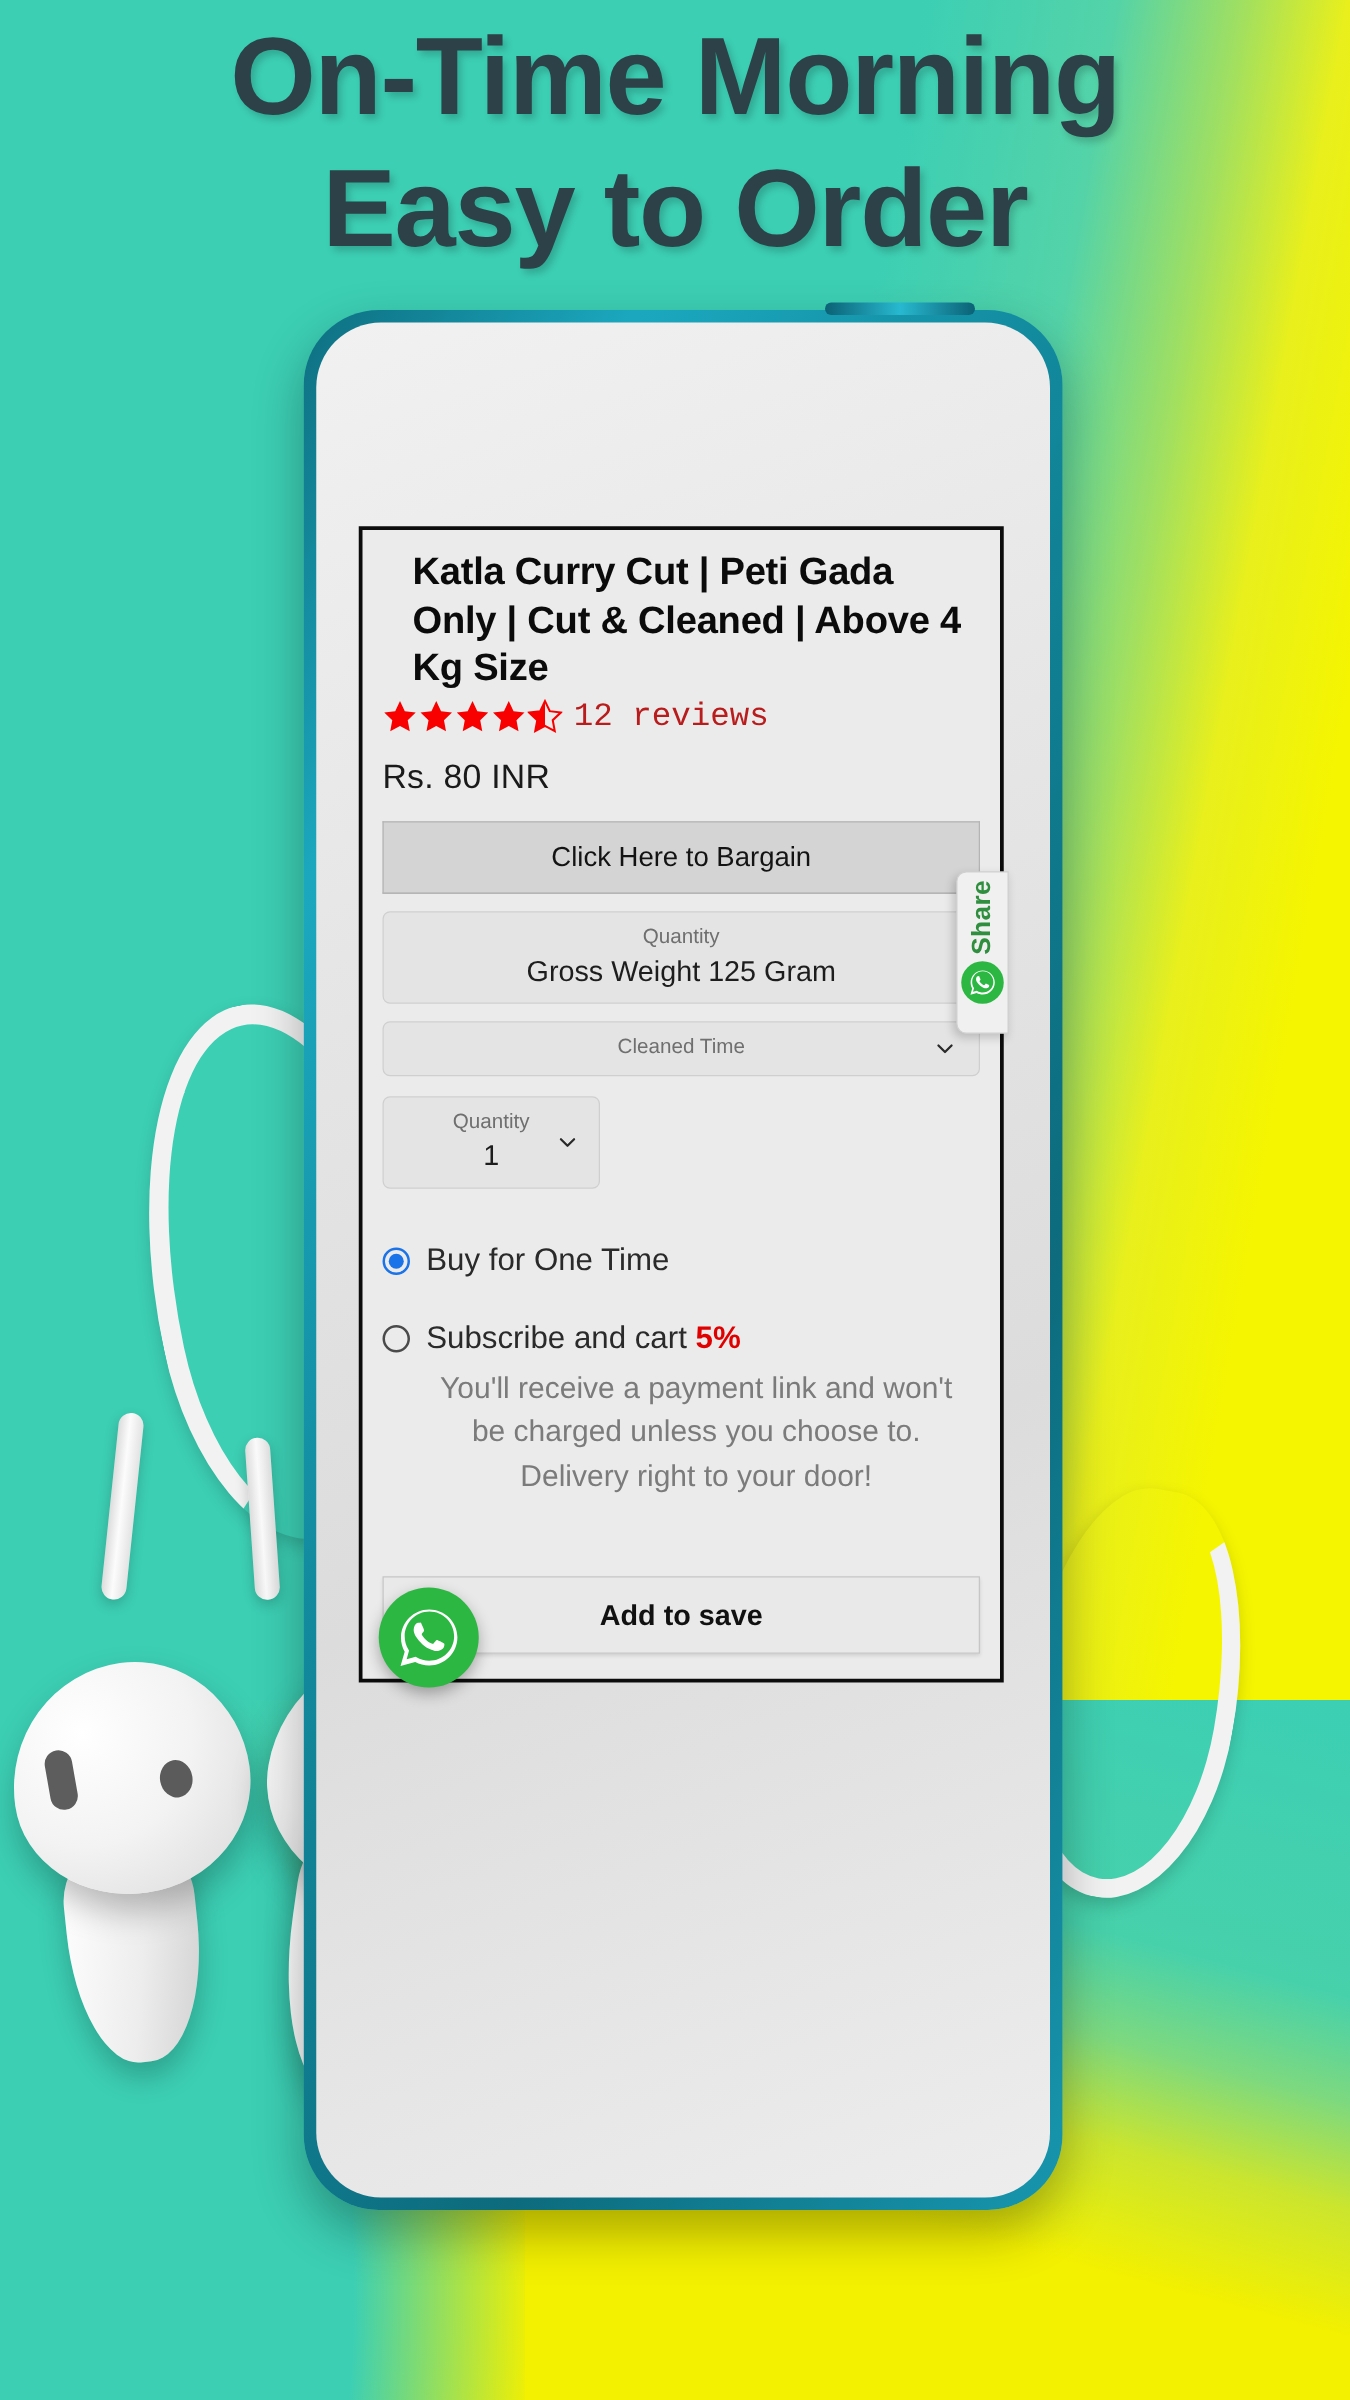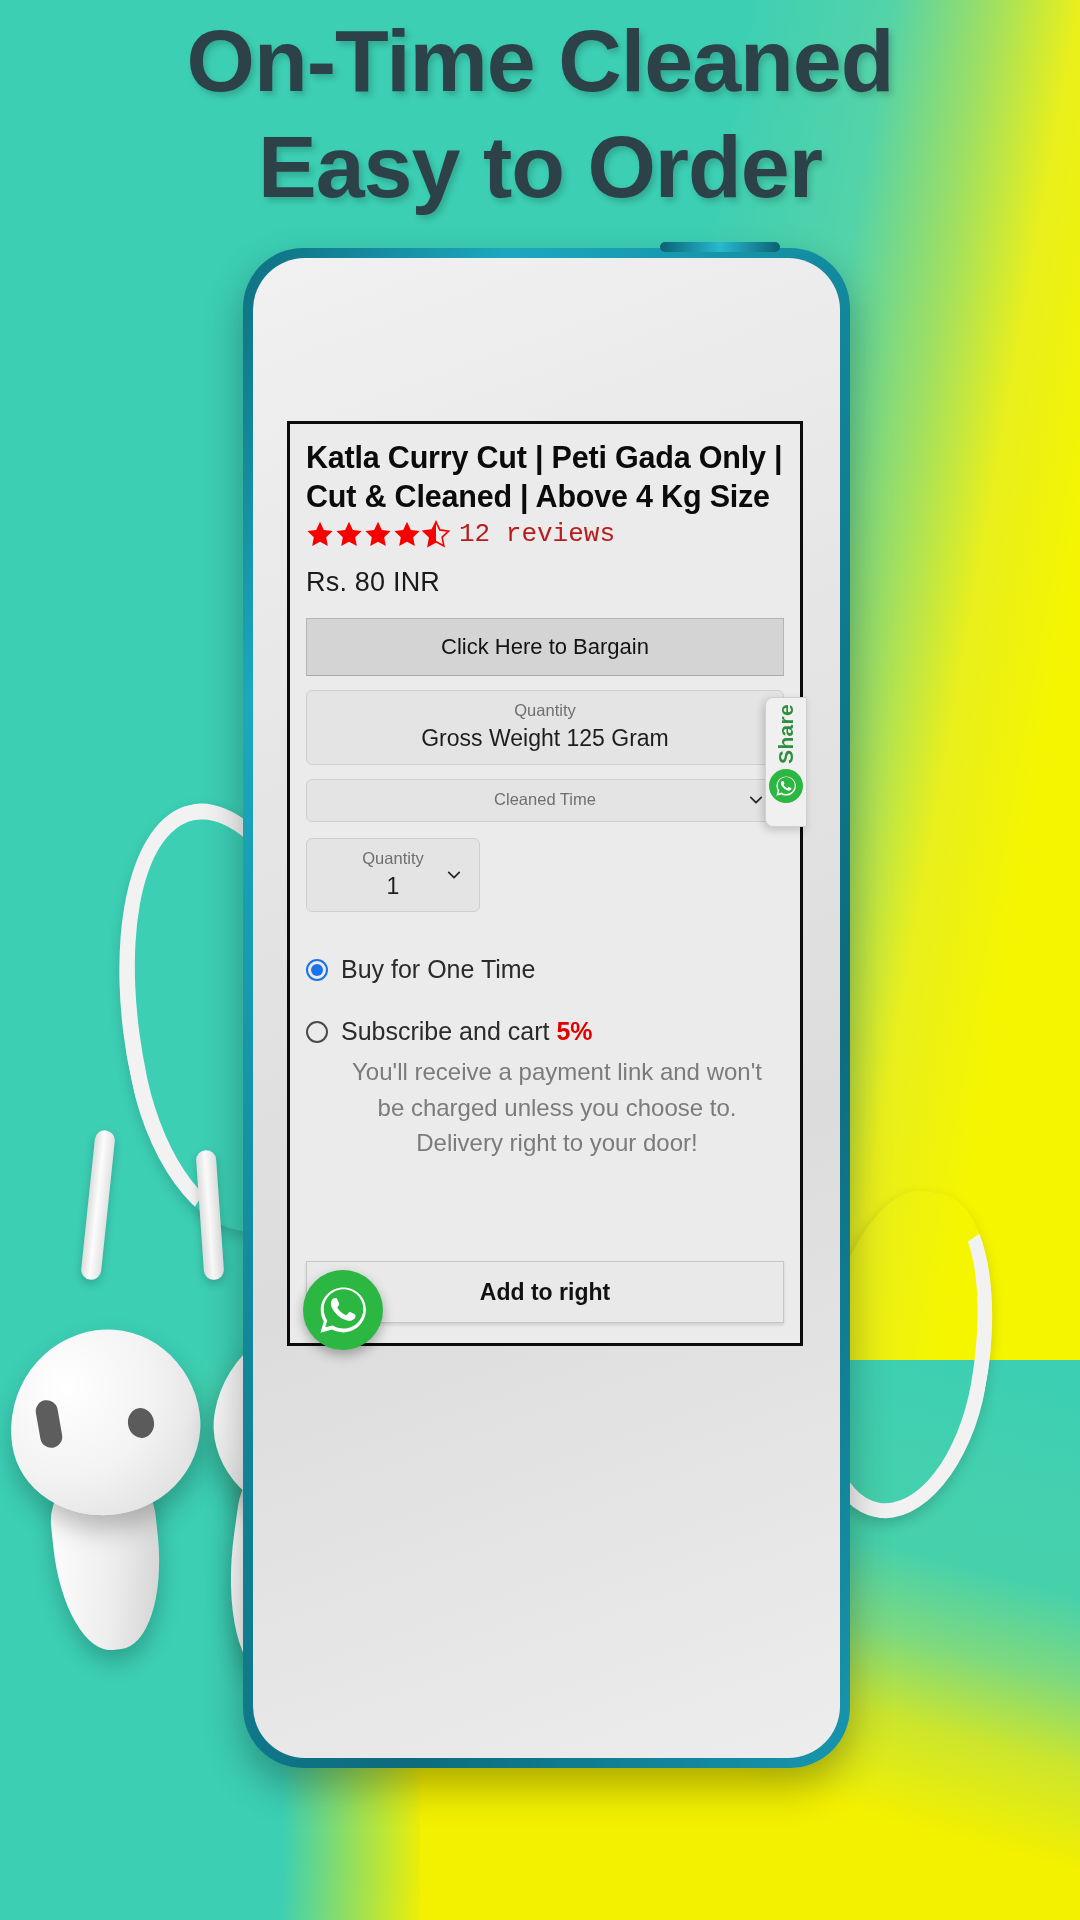--- a/index.html
+++ b/index.html
@@ -166,21 +166,21 @@
     background:#ebebeb;
     border:3px solid #0c0c0c;
     z-index:7;
     overflow:hidden;
     font-family:"Liberation Sans", sans-serif;
   }
   #screen-inner{ padding:14px 16px 0 16px; }
 
   #product-title{
     font-size:30.5px; font-weight:bold; color:#0b0b0b;
-    line-height:1.27; letter-spacing:-.2px;
+    line-height:1.27; letter-spacing:-.2px;margin-left:24px;
   }
 
   #rating-row{ display:flex; align-items:center; gap:9px; margin-top:4px; }
   #stars{ display:flex; align-items:center; gap:1px; line-height:1; }
   .star{ width:28px; height:28px; display:block; }
   #reviews-text{ font-size:26px; color:#b91c1c;font-family:Liberation Mono, monospace; }
 
   #price{ font-size:27px; color:#1a1a1a; margin-top:18px; letter-spacing:.2px;}
 
   #bargain-btn{
@@ -281,21 +281,21 @@
   #share-wa svg{ width:24px; height:24px; }
 </style>
 </head>
 <body>
 
 <div id="bg"></div>
 <div id="bg-bottom"></div>
 <div id="bg-bl"></div>
 
 <div id="headline">
-  <span class="l1">On-Time Cleaned</span>
+  <span class="l1">On-Time Morning</span>
   <span class="l2">Easy to Order</span>
 </div>
 
 <div class="ep" id="cable-left"></div>
 <div class="ep" id="cable-right"></div>
 
 <div id="phone">
   <div id="phone-body"></div>
   <div class="side-btn" id="btn-vol"></div>
   <div class="side-btn" id="btn-pwr"></div>
@@ -369,21 +369,21 @@
       <div class="opt-row" id="opt2">
         <span class="radio"></span>
         <span class="opt-label"><span>Subscribe and cart </span><span class="pct">5%</span></span>
       </div>
       <div id="sub-desc">You'll receive a payment link and won't be charged unless you choose to. Delivery right to your door!</div>
     </div>
 
   </div>
 
   <div id="addcart-btn">
-    <span>Add to right</span>
+    <span>Add to save</span>
   </div>
 </div>
 
 <div id="wa-float">
   <svg viewBox="0 0 32 32">
     <path fill="#ffffff" d="M16.2 3.2c-7.1 0-12.9 5.8-12.9 12.9 0 2.3.6 4.5 1.7 6.4L3.1 29l6.7-1.8c1.9 1 4.1 1.6 6.4 1.6 7.1 0 12.9-5.8 12.9-12.9S23.3 3.2 16.2 3.2zm0 23.4c-2.1 0-4.1-.6-5.8-1.6l-.4-.2-4.1 1.1 1.1-4-.3-.4c-1.1-1.8-1.7-3.9-1.7-6.1 0-6.2 5.1-11.3 11.3-11.3s11.3 5.1 11.3 11.3-5.1 11.2-11.4 11.2zm6.2-8.3c-.3-.2-2-1-2.3-1.1-.3-.1-.5-.2-.8.2-.2.3-.9 1.1-1.1 1.3-.2.2-.4.2-.7.1-.3-.2-1.4-.5-2.7-1.7-1-.9-1.7-2-1.9-2.3-.2-.3 0-.5.1-.7l.5-.6c.2-.2.2-.3.3-.5.1-.2 0-.4 0-.6s-.8-1.9-1.1-2.6c-.3-.7-.6-.6-.8-.6h-.7c-.2 0-.6.1-.9.4-.3.3-1.2 1.2-1.2 2.9s1.2 3.4 1.4 3.6c.2.2 2.4 3.7 5.9 5.2.8.4 1.5.6 2 .7.8.3 1.6.2 2.2.1.7-.1 2-.8 2.3-1.6.3-.8.3-1.5.2-1.6-.1-.2-.3-.3-.6-.4z"></path>
   </svg>
 </div>
 
 <div id="share-tab">

